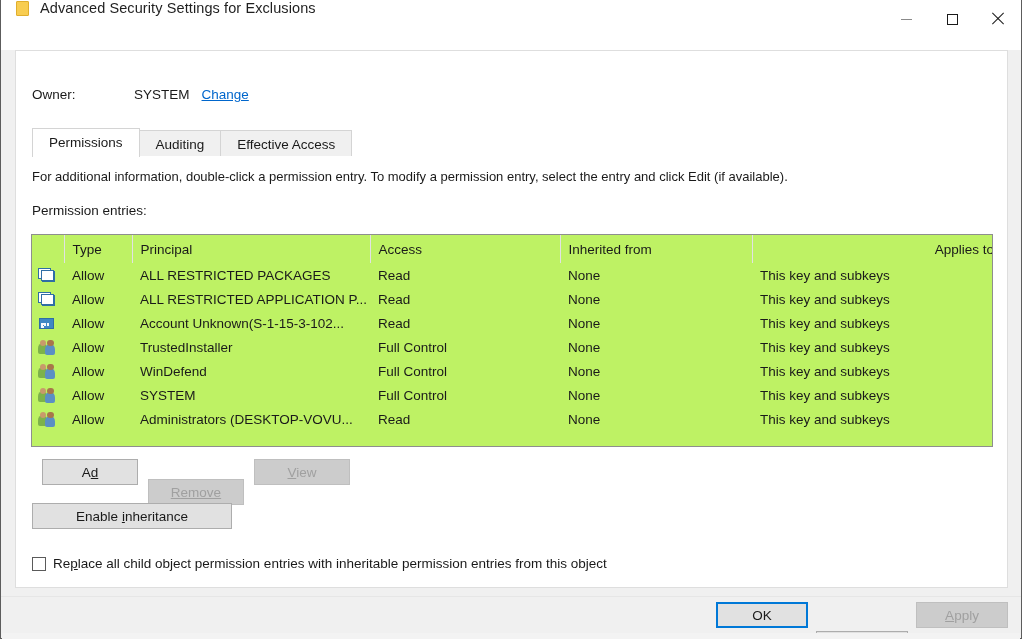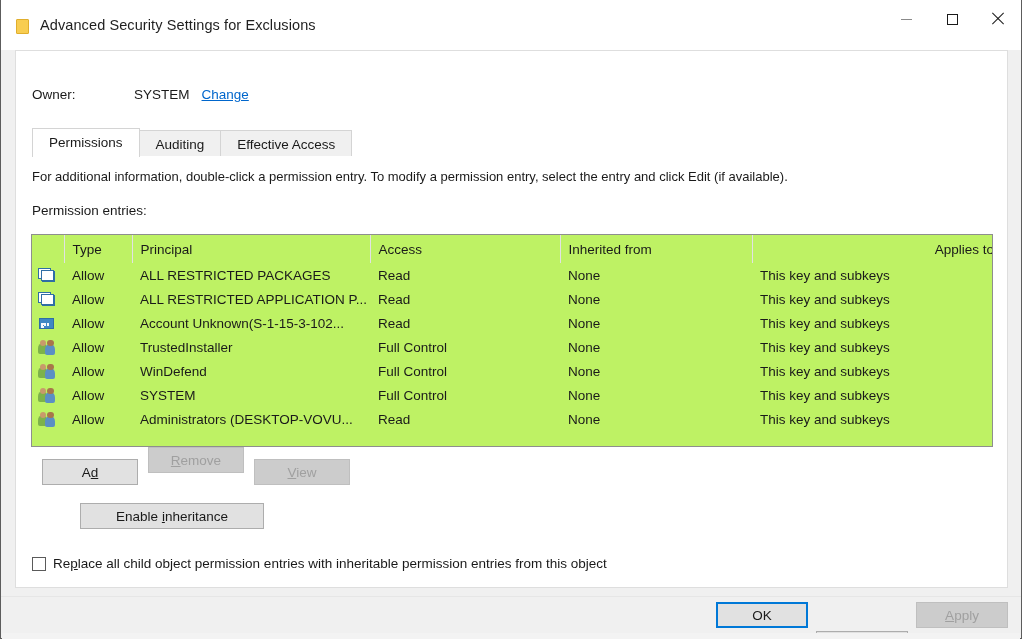--- a/index.html
+++ b/index.html
@@ -30,21 +30,21 @@
   }
 
   
   .titlebar {
     position: absolute;
     left: 0; top: 0;
     width: 1020px;
     height: 50px;
     background: #ffffff;
     display: flex;
-    align-items: center;
+    align-items: flex-start;
   }
   .title-icon {
     margin-left: 14px;
     width: 14px;
     height: 15px;
     position: relative;
     flex: none;
   }
   .title-icon .folder {
     position: absolute;
@@ -303,23 +303,23 @@
     box-sizing: border-box;
     cursor: default;
     padding: 0;
     text-align: center;
   }
   .btn.disabled { color: #a0a0a0; background: #cccccc; border-color: #bfbfbf; }
   .btn.focus { border: 2px solid #0078d7; }
   .acc { text-decoration: underline; }
 
   .btn-add      { position: absolute; left: 26px;  top: 408px; width: 96px; height: 26px; }
-  .btn-remove   { position: absolute; left: 132px; top: 396px; width: 96px; height: 26px; }
+  .btn-remove   { position: absolute; left: 132px; top: 428px; width: 96px; height: 26px; text-decoration: underline; }
   .btn-view     { position: absolute; left: 238px; top: 408px; width: 96px; height: 26px; }
-  .btn-inherit  { position: absolute; left: 16px;  top: 452px; width: 184px; height: 26px; margin-left: 48px; }
+  .btn-inherit  { position: absolute; left: 16px;  top: 452px; width: 200px; height: 26px; }
 
   .cb-row {
     position: absolute;
     left: 16px;
     top: 505px;
     display: flex;
     align-items: center;
   }
   .cb-box {
     width: 14px; height: 14px;

